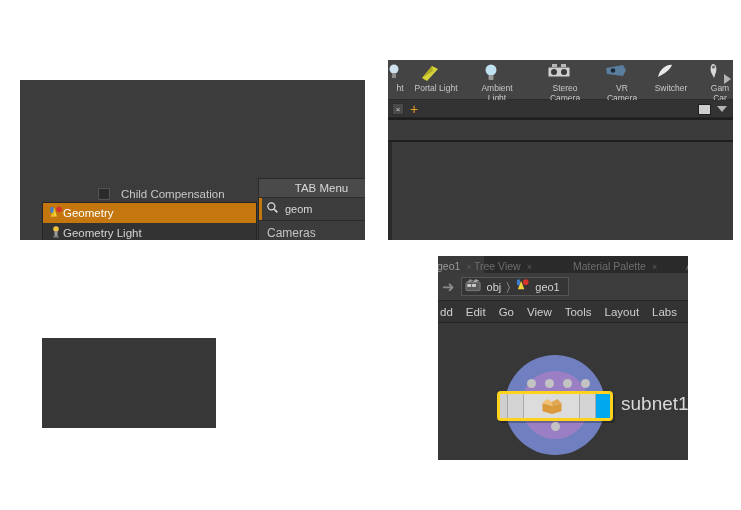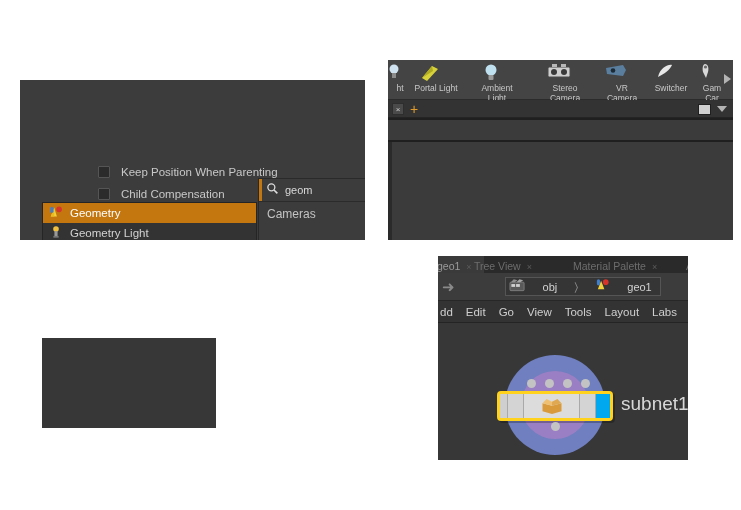--- a/index.html
+++ b/index.html
@@ -29,21 +29,21 @@
     width: 12px; height: 12px; background:#2b2b2b;
     border: 1px solid #555; border-radius:1px; flex:0 0 auto;
   }
 
   
   #list-geom {
     position:absolute; left:22px; top:122px; width:215px; height:118px;
     background:#333333; border:1px solid #252525;
   }
   #list-geom .li {
-    height: 20px; display:flex; align-items:center; gap:7px;
+    height: 20px; display:flex; align-items:center; 
     padding-left: 6px; color:#d2d2d2; font-size:11.5px; white-space:nowrap;
   }
   #list-geom .li.sel { background:#c4760f; color:#ffffff; }
 
   
   #tabmenu-left {
     position:absolute; left:238px; top:98px; width:127px; height:142px;
     background:#3c3c3c; border:1px solid #2a2a2a;
   }
   .tm-title {
@@ -124,22 +124,22 @@
   }
   #net-tabs .nt.active { background:#3a3a3a; color:#9a9a9a; }
   #net-tabs .nt .x { color:#5b5b5b; margin-left:6px; font-size:9px; }
   #net-path {
     position:absolute; left:0; top:17px; width:263px; height:28px;
     background:#3c3c3c; border-bottom:1px solid #272727;
     display:flex; align-items:center; gap:6px; padding-left:4px;
   }
   #net-path .goarrow { color:#8a8a8a; font-size:15px; line-height:15px; }
   #net-path .crumbbox {
-    display:flex; align-items:center; gap:17px; height:19px;
-    background:#353535; border:1px solid #555; padding:0 8px 0 3px;margin-left:44px;
+    display:flex; align-items:center; gap:5px; height:19px;
+    background:#353535; border:1px solid #555; padding:0 8px 0 3px;
   }
   #net-path .crumb { color:#d2d2d2; font-size:11px; }
   #net-path .sep { color:#8a8a8a; font-size:12px; }
   #net-menu {
     position:absolute; left:0; top:45px; width:263px; height:22px;
     background:#333333; border-bottom:1px solid #242424;
     display:flex; align-items:center; gap:13px; padding-left:2px;
   }
   #net-menu .mi { color:#cfcfcf; font-size:11.5px; white-space:nowrap; }
   #net-canvas {
@@ -178,24 +178,20 @@
   
   .ico { display:inline-block; flex:0 0 auto; }
 </style>
 </head>
 <body>
 
 <div id="stage">
 
   <div class="panel" id="panel-parms">
 
-    <div class="parm-row r1">
-      <span class="chk"></span>
-      <span>Keep Position When Parenting</span>
-    </div>
 
     <div class="parm-row r2">
       <span class="chk"></span>
       <span>Child Compensation</span>
     </div>
 
     <div id="list-geom">
 
       <div class="li sel">
         <span class="ico">
@@ -216,20 +212,21 @@
             <rect x="6.2" y="7" width="3.6" height="6" fill="#9a9a9a"></rect>
             <rect x="5" y="12.5" width="6" height="2" fill="#777"></rect>
           </svg>
         </span>
         <span>Geometry Light</span>
       </div>
 
     </div>
 
     <div id="tabmenu-left">
+      <div class="tm-title">TAB Menu</div>
       <div class="tm-search">
         <span class="accent-edge"></span>
         <span class="ico">
           <svg width="13" height="13" viewBox="0 0 16 16">
             <circle cx="6.6" cy="6.6" r="4.3" fill="none" stroke="#dcdcdc" stroke-width="1.6"></circle>
             <line x1="9.8" y1="9.8" x2="14" y2="14" stroke="#dcdcdc" stroke-width="2"></line>
           </svg>
         </span>
         <span class="q">geom</span>
       </div>
@@ -308,21 +305,21 @@
 
       <div class="tool" style="left:249px">
         <span class="ti">
           <svg width="22" height="20" viewBox="0 0 22 20">
             <path d="M4 15 C6 6 14 2 18 3 C16 8 10 12 4 15 Z" fill="#e8e8e8"></path>
           </svg>
         </span>
         <span class="tl">Switcher</span>
       </div>
 
-      <div class="tool" style="left:290px">
+      <div class="tool" style="left:298px">
         <span class="ti">
           <svg width="18" height="20" viewBox="0 0 18 20">
             <path d="M8 2 C11 2 12 6 11 10 L9 16 L6 10 C5 6 6 2 8 2 Z" fill="#d8d8d8"></path>
             <circle cx="8.5" cy="5" r="1.6" fill="#6a6a6a"></circle>
           </svg>
         </span>
         <span class="tl">Gam
 Car</span>
       </div>
 

